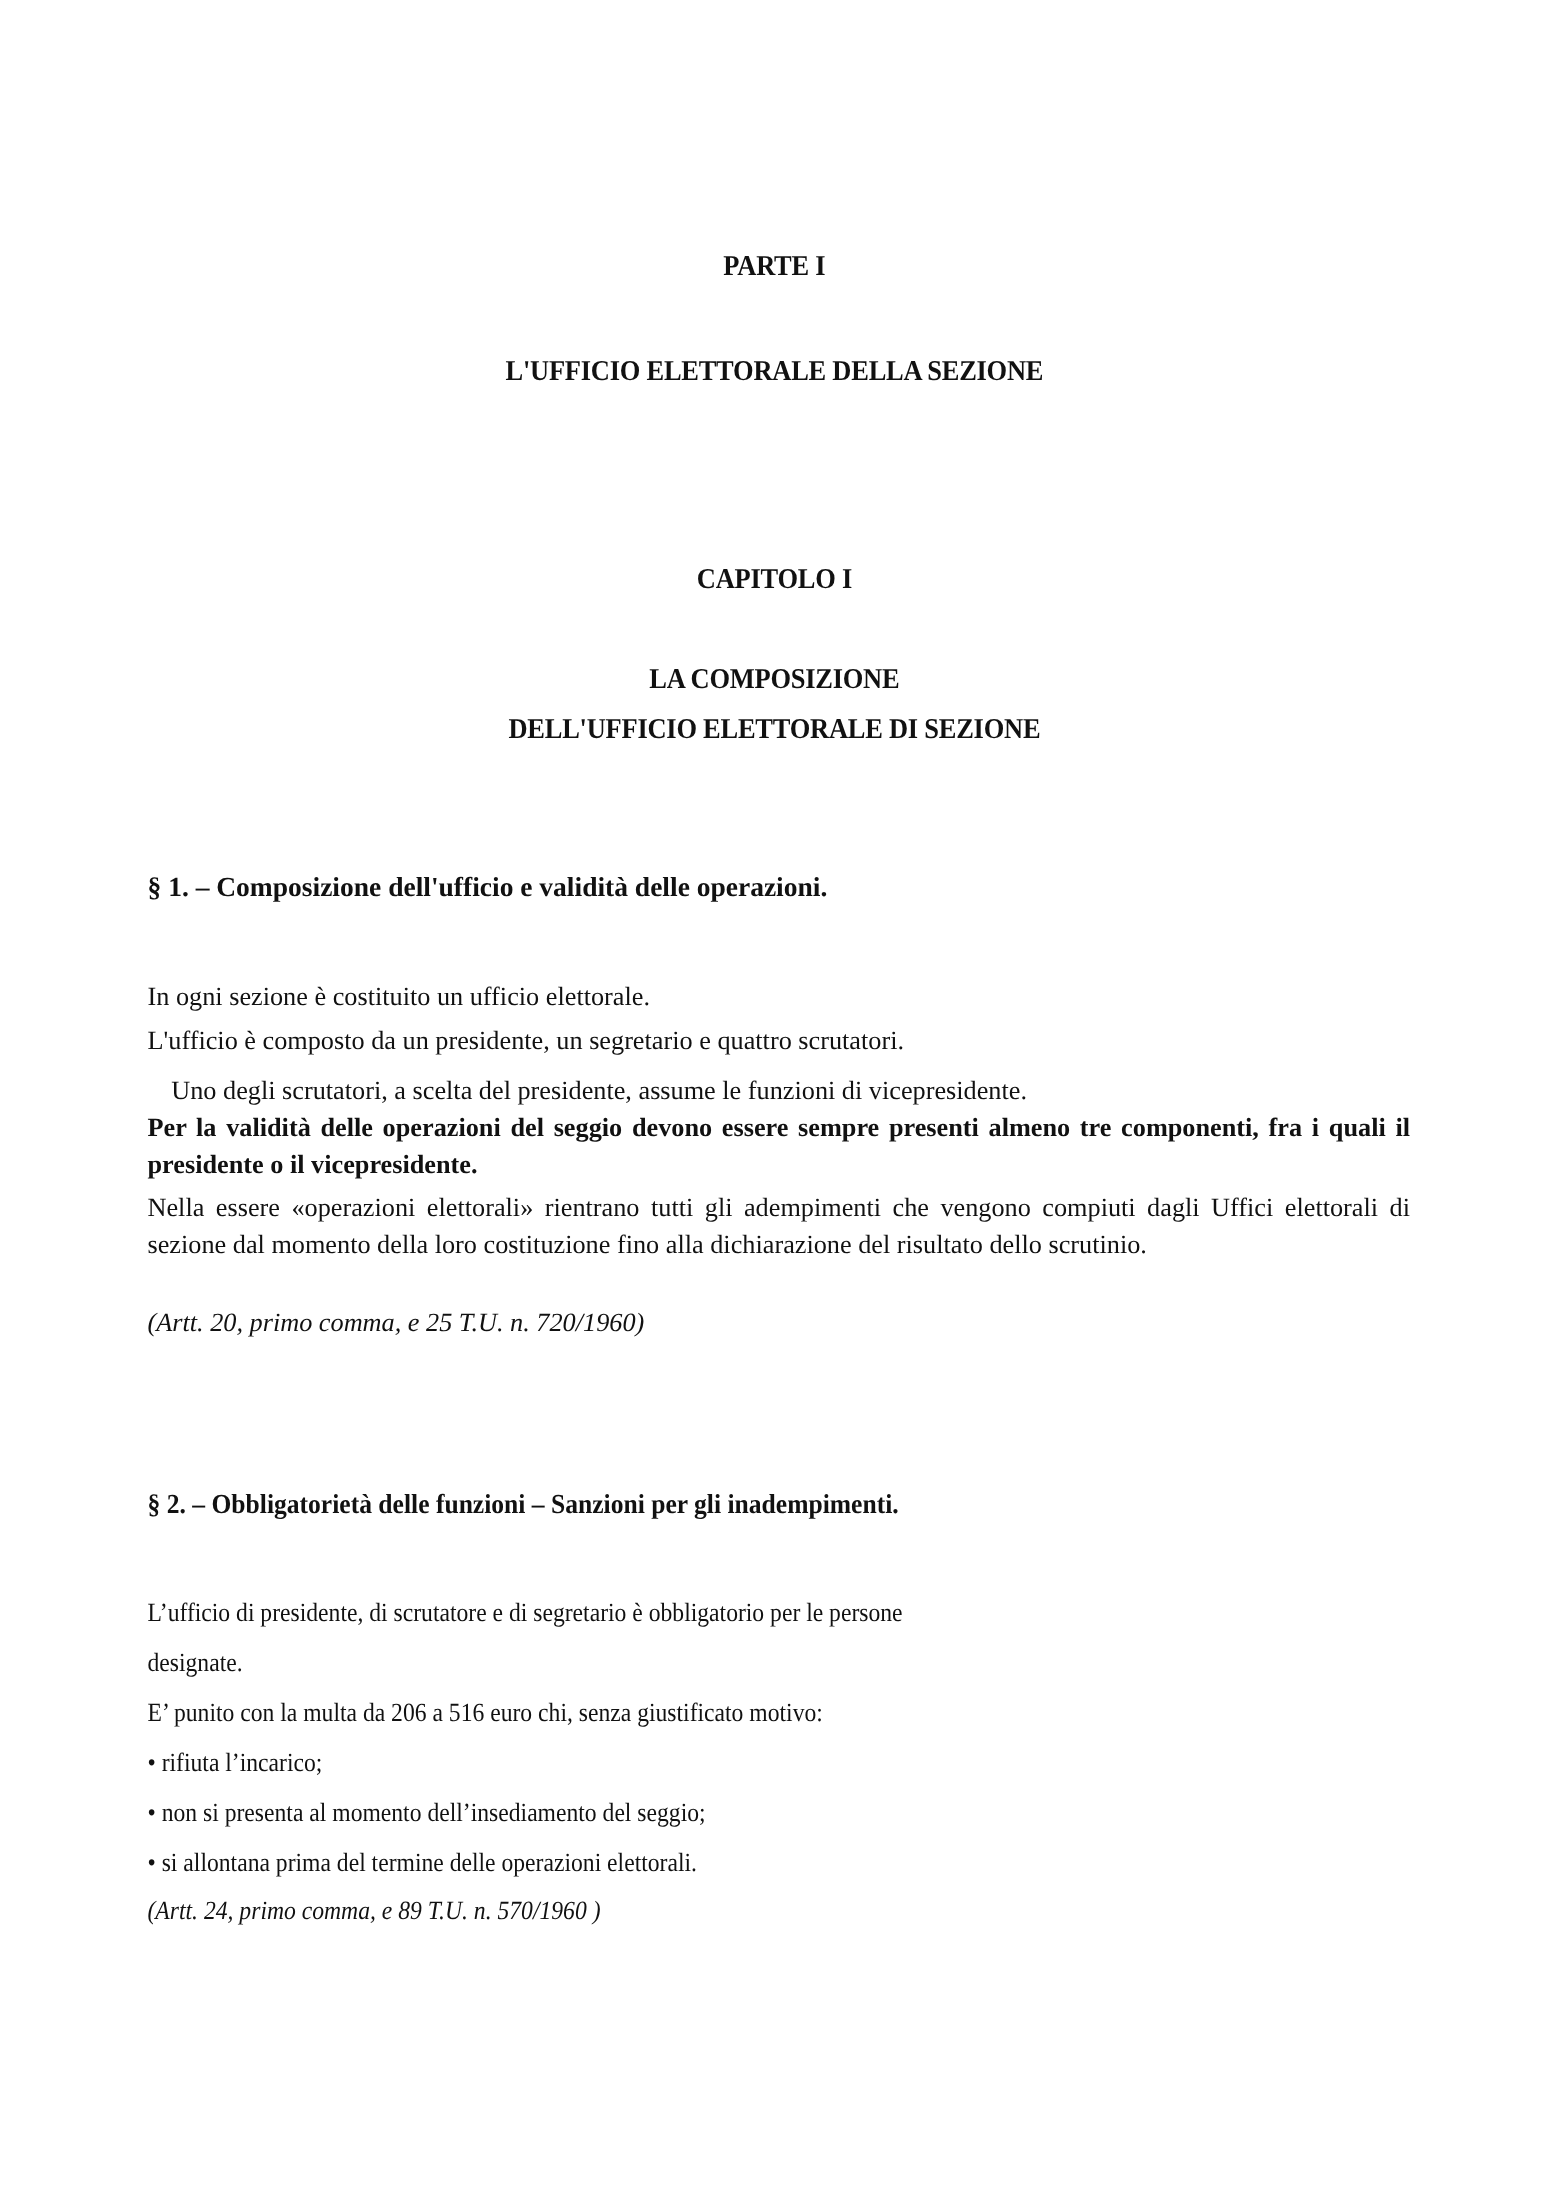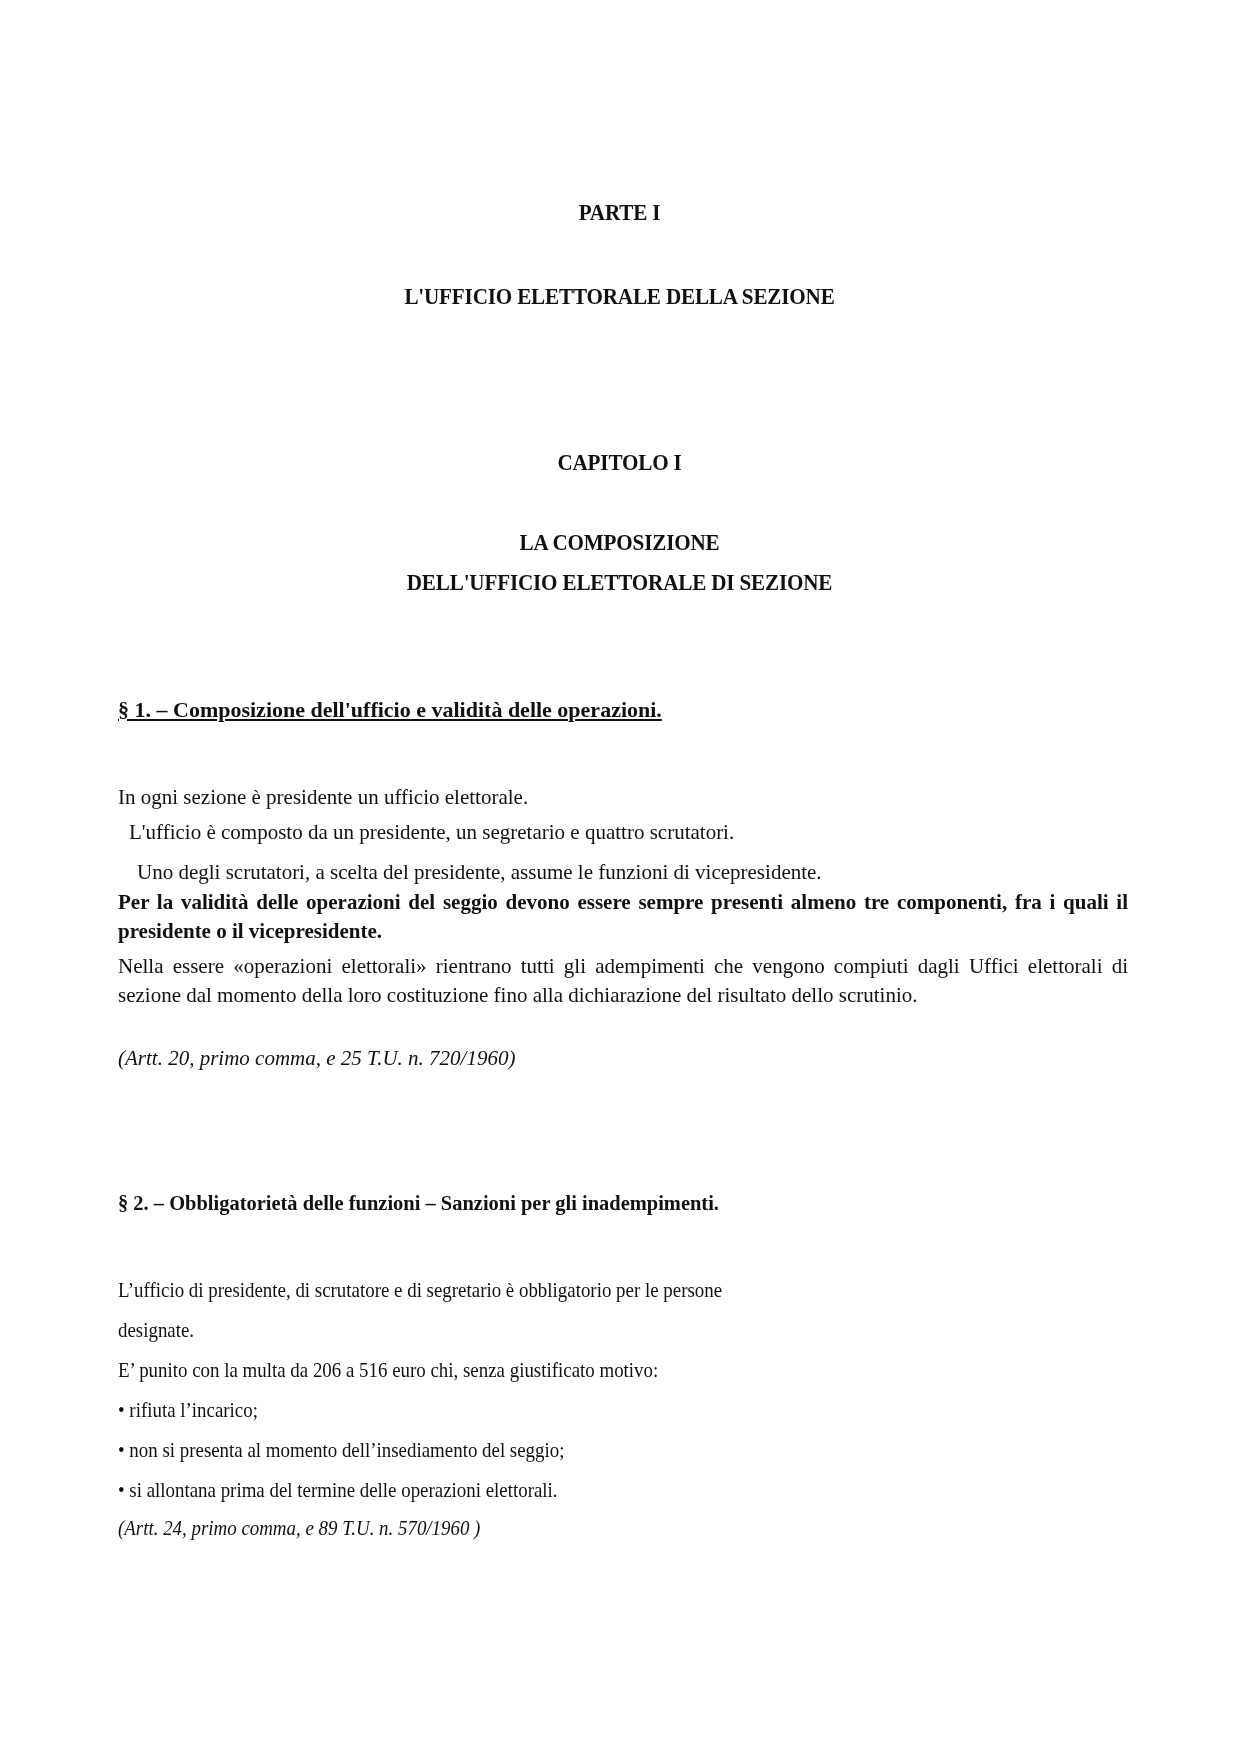--- a/index.html
+++ b/index.html
@@ -23,24 +23,24 @@
 </head>
 <body>
 
 <div class="abs center heading" style="top:200px;">PARTE I</div>
 <div class="abs center heading" style="top:284px;">L'UFFICIO ELETTORALE DELLA SEZIONE</div>
 
 <div class="abs center heading" style="top:450px;">CAPITOLO I</div>
 <div class="abs center heading" style="top:530px;">LA COMPOSIZIONE</div>
 <div class="abs center heading" style="top:570px;">DELL'UFFICIO ELETTORALE DI SEZIONE</div>
 
-<div class="abs sec-title" style="top:697px;text-decoration:underline;">§ 1. – Composizione dell'ufficio e validità delle operazioni.</div>
+<div class="abs sec-title" style="top:697px;">§ 1. – Composizione dell'ufficio e validità delle operazioni.</div>
 
-<div class="abs p" style="top:783px;">In ogni sezione è presidente un ufficio elettorale.</div>
-<div class="abs p" style="top:818px;margin-left:11px;">L'ufficio è composto da un presidente, un segretario e quattro scrutatori.</div>
+<div class="abs p" style="top:783px;">In ogni sezione è costituito un ufficio elettorale.</div>
+<div class="abs p" style="top:818px;">L'ufficio è composto da un presidente, un segretario e quattro scrutatori.</div>
 <div class="abs p" style="top:858px;margin-left:19px;">Uno degli scrutatori, a scelta del presidente, assume le funzioni di vicepresidente.</div>
 <div class="abs p justify" style="top:888px;font-weight:bold;">Per la validità delle operazioni del seggio devono essere sempre presenti almeno tre componenti, fra i quali il presidente o il vicepresidente.</div>
 <div class="abs p justify" style="top:952px;">Nella essere «operazioni elettorali» rientrano tutti gli adempimenti che vengono compiuti dagli Uffici elettorali di sezione dal momento della loro costituzione fino alla dichiarazione del risultato dello scrutinio.</div>
 
 <div class="abs cite" style="top:1046px;">(Artt. 20, primo comma, e 25 T.U. n. 720/1960)</div>
 
 <div class="abs sec-title sec2-title" style="top:1190px;">§ 2. – Obbligatorietà delle funzioni – Sanzioni per gli inadempimenti.</div>
 
 <div class="abs p narrow" style="top:1276px;">L’ufficio di presidente, di scrutatore e di segretario è obbligatorio per le persone</div>
 <div class="abs p narrow" style="top:1316px;">designate.</div>

